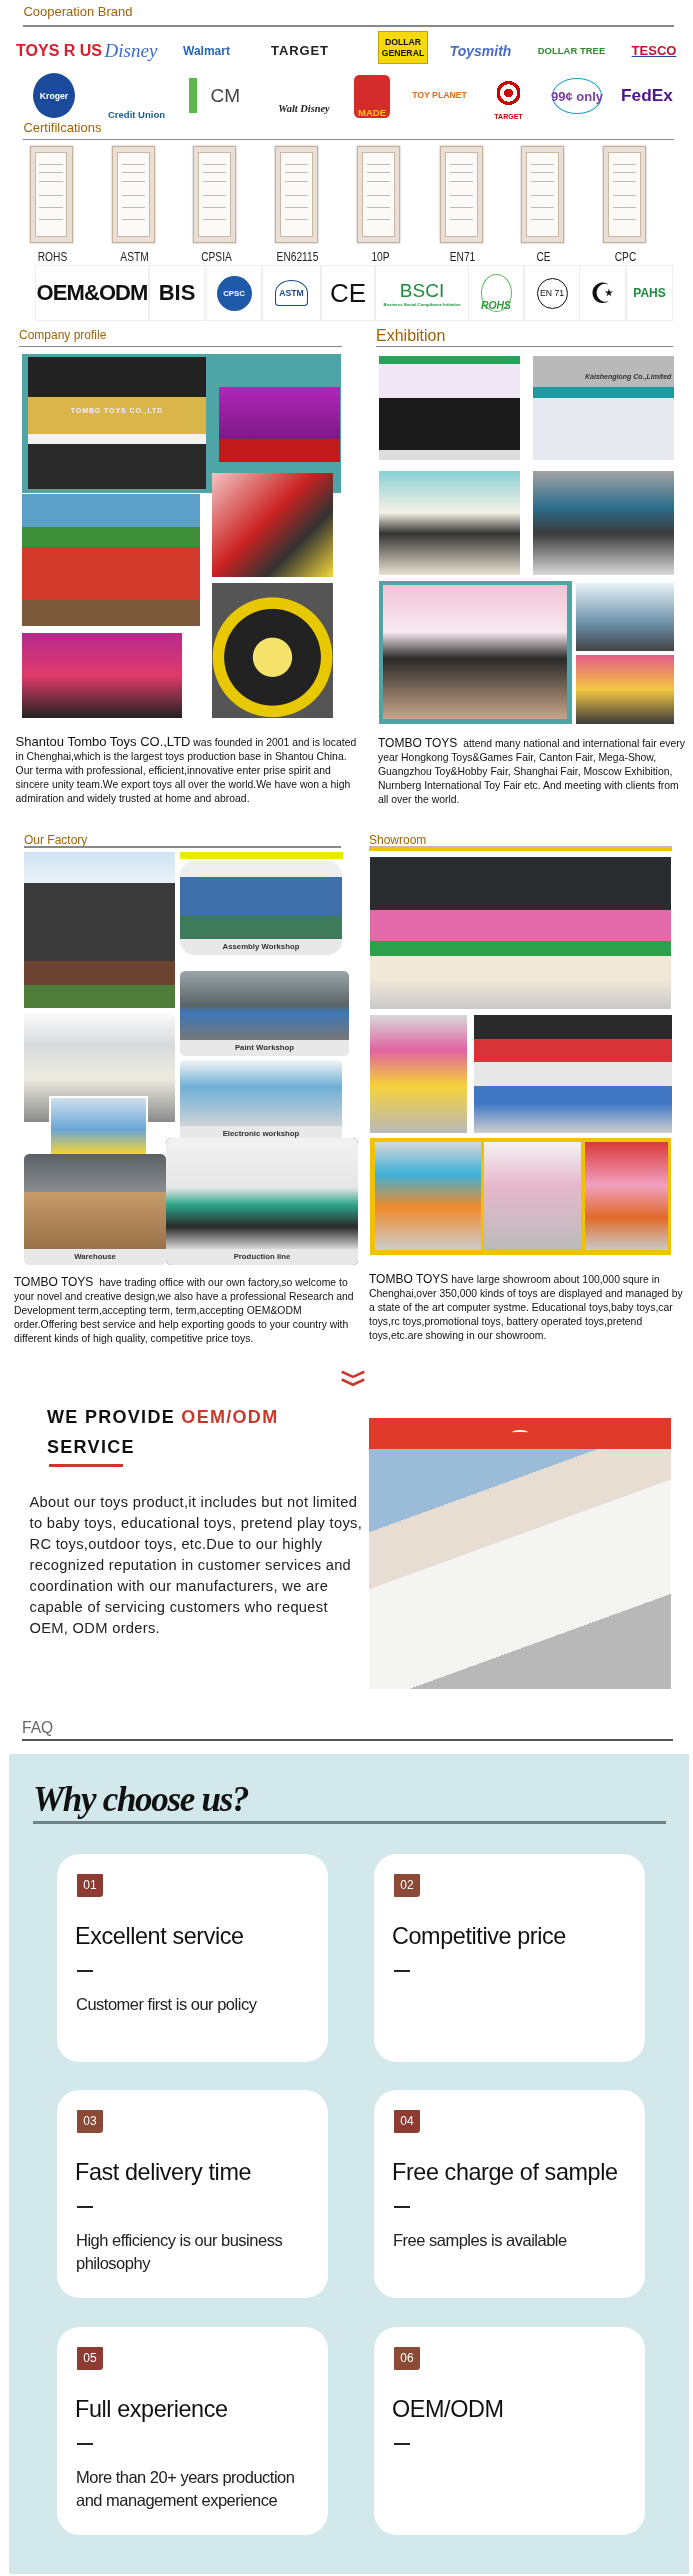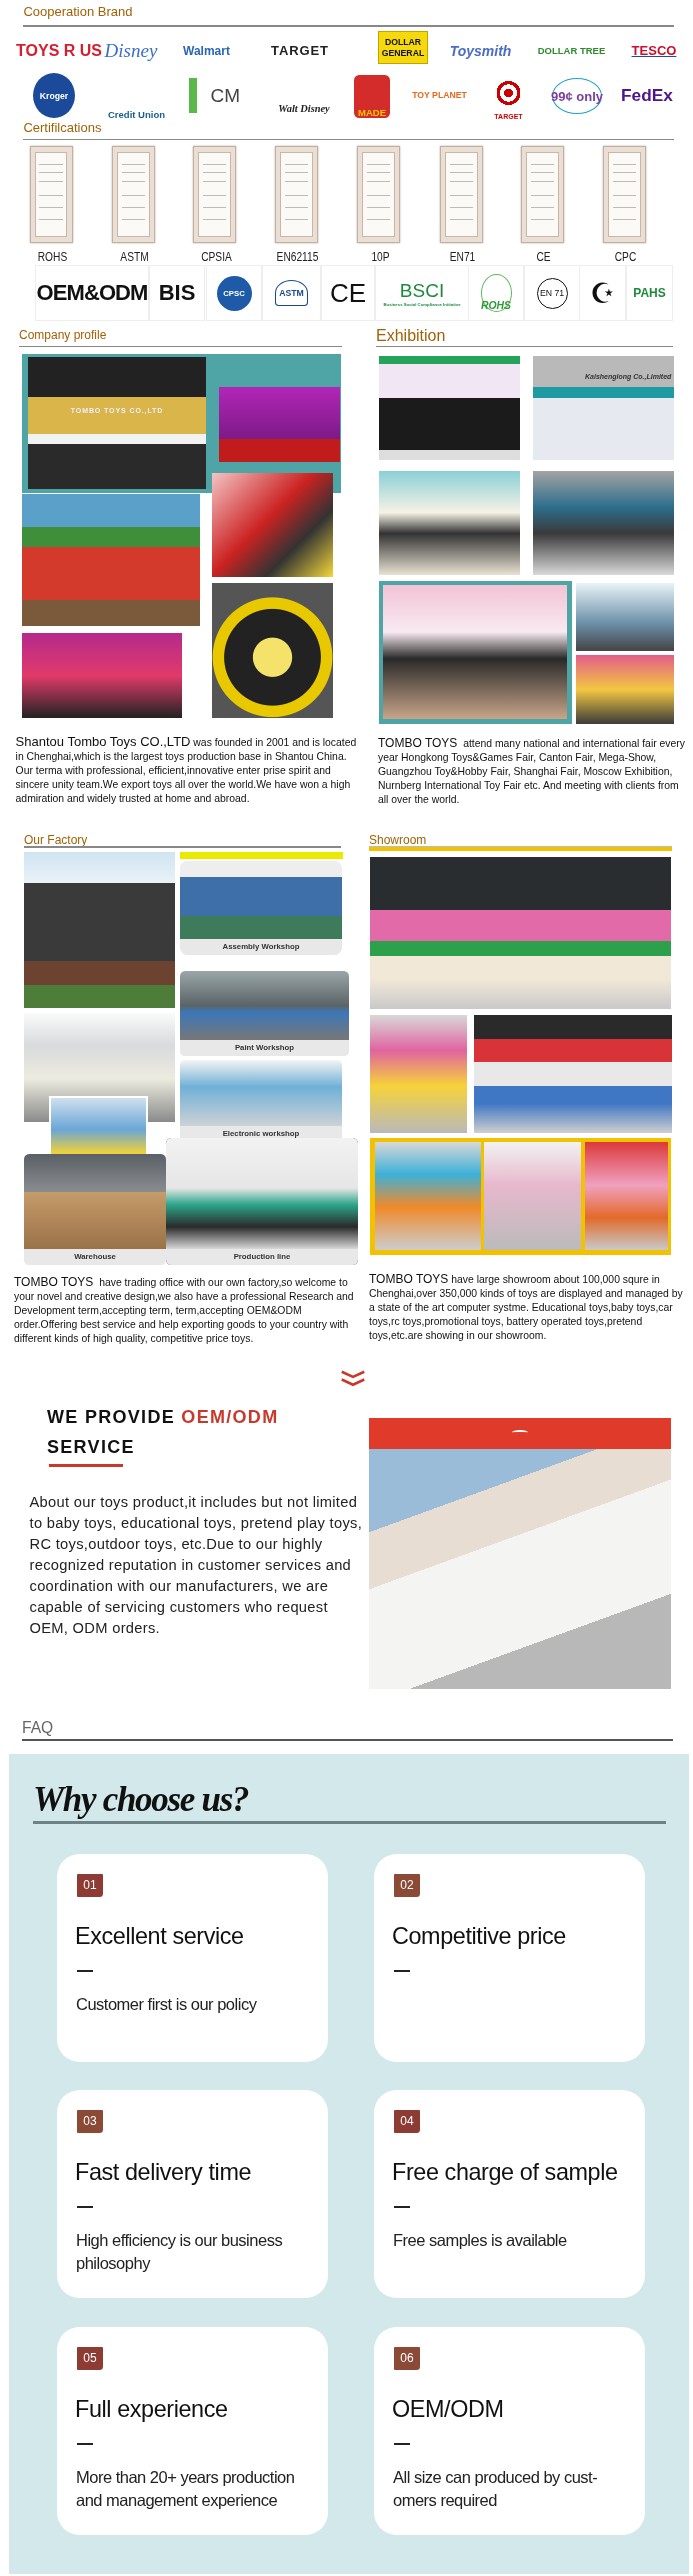--- a/index.html
+++ b/index.html
@@ -195,21 +195,21 @@
 <div class="photo" style="left:576px;top:583px;width:98px;height:68px;background:linear-gradient(#e9f3f7,#6a8fa8 60%,#444)"></div>
 <div class="photo" style="left:576px;top:655px;width:98px;height:69px;background:linear-gradient(#e35d8a,#f2c742 50%,#3b3b3b)"></div>
 
 <div class="para" style="left:378px;top:736px;width:312px"><span style="font-size:12px">TOMBO TOYS</span>&nbsp; <span>attend many national and international fair every year Hongkong Toys&amp;Games Fair, Canton Fair, Mega-Show, Guangzhou Toy&amp;Hobby Fair, Shanghai Fair, Moscow Exhibition, Nurnberg International Toy Fair etc. And meeting with clients from all over the world.</span></div>
 
 <div class="abs sec-title" style="left:24px;top:833px;font-size:12px">Our Factory</div>
 <div class="abs rule" style="left:24px;top:846px;width:317px;height:1.7px"></div>
 
 <div class="photo" style="left:24px;top:852px;width:151px;height:156px;background:linear-gradient(#cfe4f2,#eaf2f8 20%,#3a3a3a 20% 70%,#6b4330 70% 85%,#4e7d3a 85%)"></div>
 <div class="abs" style="left:180px;top:852px;width:163px;height:7px;background:#eaea00"></div>
-<div class="photo" style="left:180px;top:861px;width:162px;height:94px;border-radius:8px;background:#e9e9e9">
+<div class="photo" style="left:180px;top:861px;width:162px;height:94px;border-radius:15px;background:#e9e9e9">
   <div style="position:absolute;left:0;right:0;top:0;height:78px;background:linear-gradient(#eee 0 20%,#3e6fa8 20% 70%,#3d7b5a 70%)"></div>
   <div class="cap">Assembly Workshop</div>
 </div>
 <div class="photo" style="left:180px;top:971px;width:169px;height:85px;border-radius:5.2px;background:#e9e9e9">
   <div style="position:absolute;left:0;right:0;top:0;height:69px;background:linear-gradient(#9aa6a8,#5b6466 50%,#3c77b8 60%,#777)"></div>
   <div class="cap">Paint Workshop</div>
 </div>
 <div class="photo" style="left:180px;top:1060px;width:162px;height:82px;border-radius:5.2px;background:#e9e9e9">
   <div style="position:absolute;left:0;right:0;top:0;height:67px;background:linear-gradient(#f4f4f4,#6fb0d6 40%,#cfd3d6)"></div>
   <div class="cap">Electronic workshop</div>
@@ -293,15 +293,14 @@
 <div class="card" style="left:57px;top:2327px">
   <div class="badge" style="background:#8e3b33">05</div>
   <h3>Full experience</h3>
   <div class="dash"></div>
   <p>More than 20+ years production and management experience</p>
 </div>
 <div class="card" style="left:374px;top:2327px">
   <div class="badge" style="background:#8a4a35">06</div>
   <h3>OEM/ODM</h3>
   <div class="dash"></div>
-  <p>All size can produced by cust-omers required</p>
 </div>
 
 
 </body></html>

